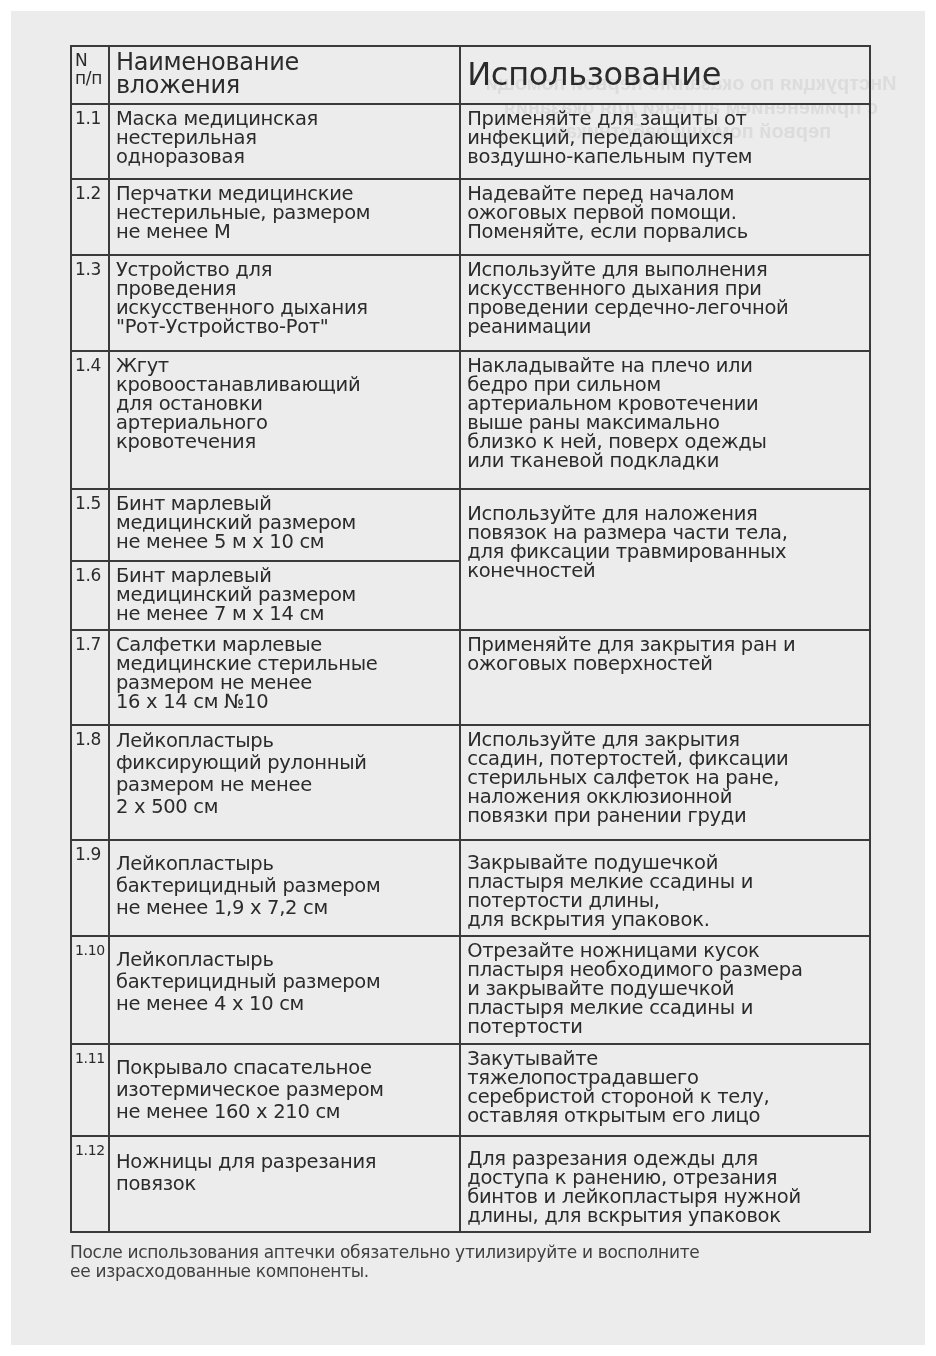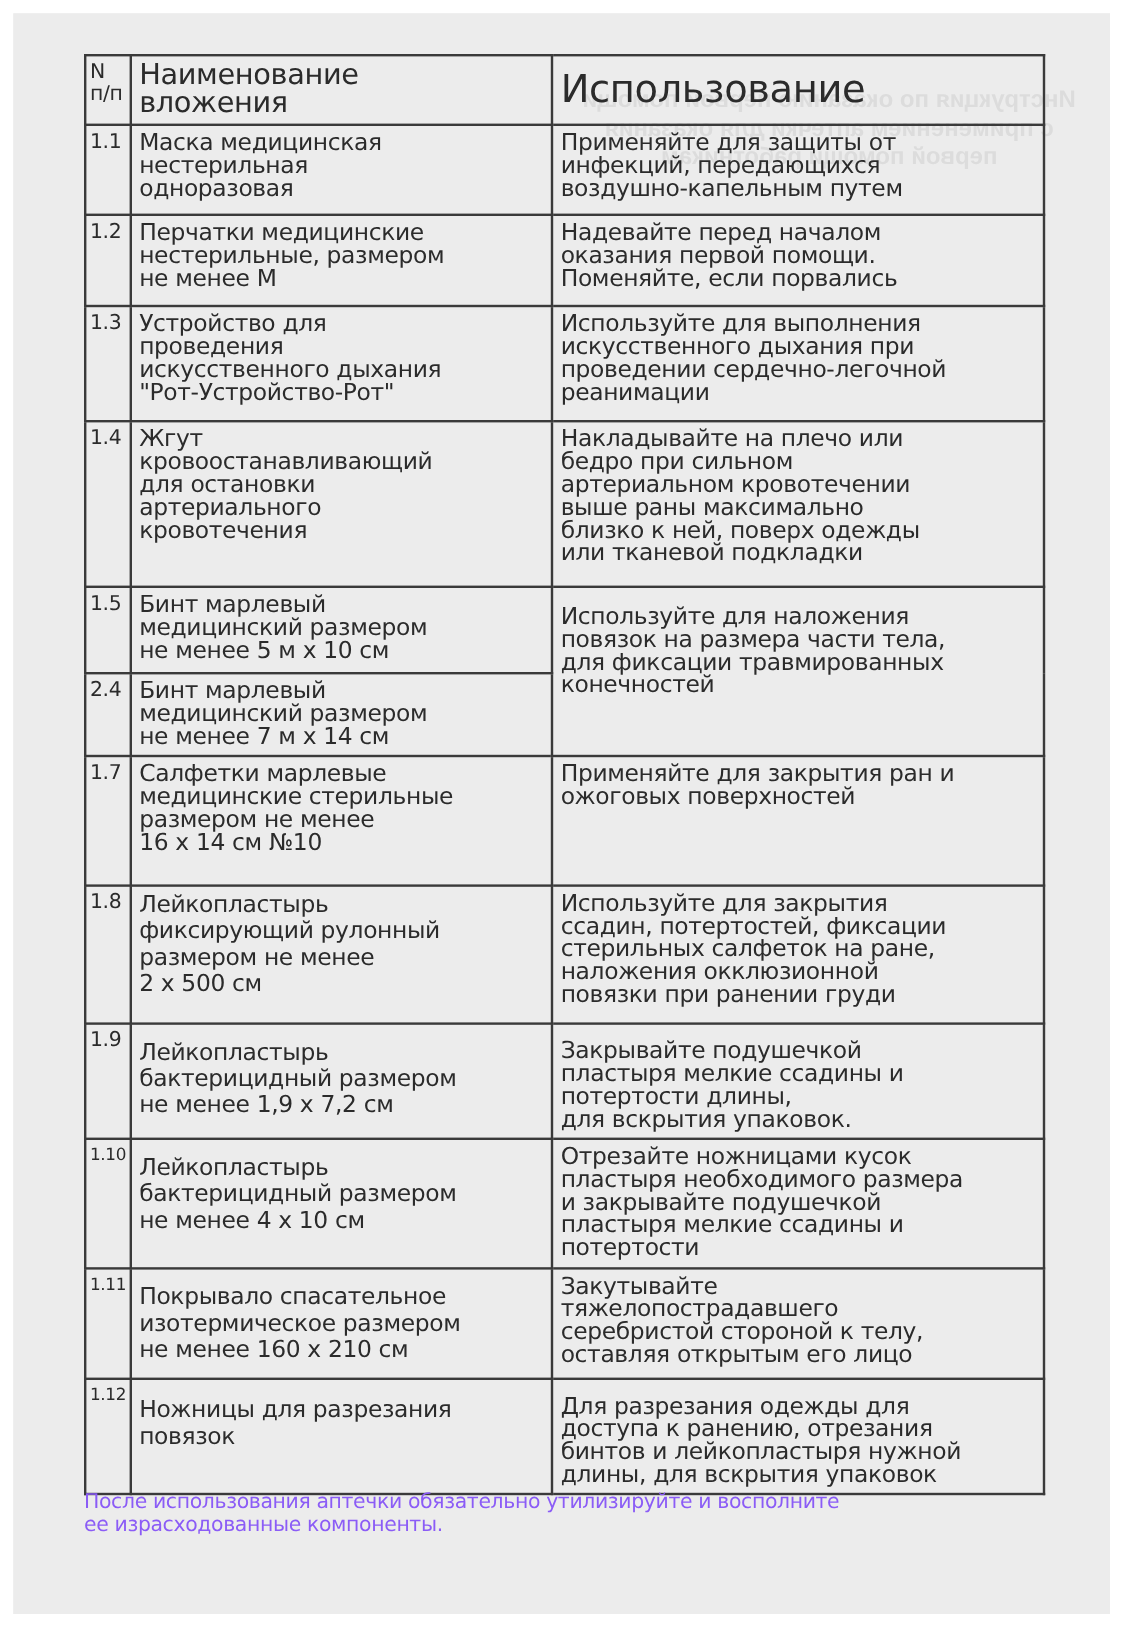--- a/index.html
+++ b/index.html
@@ -24,21 +24,21 @@
   table.kit td, table.kit th {
     border: 2px solid #3a3a3a; vertical-align: top; padding: 4px 6px 6px 6px;
     font-size: 19.5px; line-height: 19px; letter-spacing: -0.3px; font-weight: normal;
   }
   table.kit th { vertical-align: middle; font-size: 24px; line-height: 23px; text-align: left; }
   table.kit th.num { font-size: 17px; line-height: 18px; text-align: left; padding: 4px 3px; vertical-align: top; }
   .c-num { width: 15px; font-size: 17px !important; padding-left: 3px !important; padding-right: 3px !important; }
   .c-name { width: 340px; }
   .c-use { width: 400px; }
   .footer {
-    position: absolute; left: 70px; top: 1243px; width: 820px; color: #8b5cf6;
+    position: absolute; left: 70px; top: 1243px; width: 820px; color: #404040;
     font-family: "DejaVu Sans", "Liberation Sans", sans-serif; font-size: 17px; line-height: 19px; letter-spacing: -0.3px;
   }
   .multiline { white-space: pre-line; }
 </style>
 </head>
 <body>
 
 <div class="sheet">
   <div class="ghost multiline">Инструкция по оказанию первой помощи
 с применением аптечки для оказания
@@ -64,21 +64,21 @@
       <td class="multiline">Применяйте для защиты от
 инфекций, передающихся
 воздушно-капельным путем</td>
     </tr>
     <tr style="height:76px;">
       <td class="c-num">1.2</td>
       <td class="multiline">Перчатки медицинские
 нестерильные, размером
 не менее М</td>
       <td class="multiline">Надевайте перед началом
-оказания первой помощи.
+ожоговых первой помощи.
 Поменяйте, если порвались</td>
     </tr>
     <tr style="height:96px;">
       <td class="c-num">1.3</td>
       <td class="multiline">Устройство для
 проведения
 искусственного дыхания
 "Рот-Устройство-Рот"</td>
       <td class="multiline">Используйте для выполнения
 искусственного дыхания при
@@ -103,26 +103,26 @@
       <td class="c-num">1.5</td>
       <td class="multiline">Бинт марлевый
 медицинский размером
 не менее 5 м х 10 см</td>
       <td class="multiline" rowspan="2" style="padding-top:14px;">Используйте для наложения
 повязок на размера части тела,
 для фиксации травмированных
 конечностей</td>
     </tr>
     <tr style="height:68px;">
-      <td class="c-num">2.4</td>
+      <td class="c-num">1.6</td>
       <td class="multiline">Бинт марлевый
 медицинский размером
 не менее 7 м х 14 см</td>
     </tr>
-    <tr style="height:108px;">
+    <tr style="height:95px;">
       <td class="c-num">1.7</td>
       <td class="multiline">Салфетки марлевые
 медицинские стерильные
 размером не менее
 16 х 14 см №10</td>
       <td class="multiline">Применяйте для закрытия ран и
 ожоговых поверхностей</td>
     </tr>
     <tr style="height:115px;">
       <td class="c-num">1.8</td>

